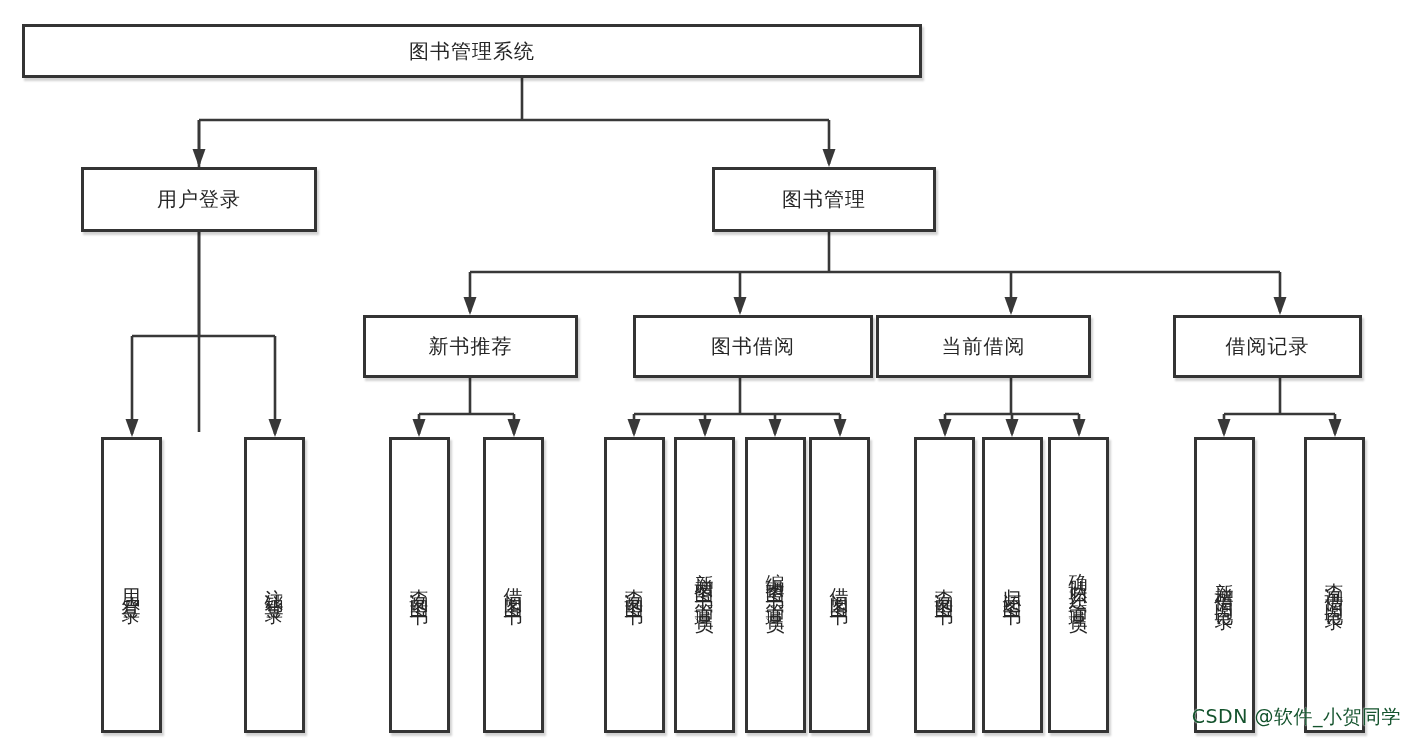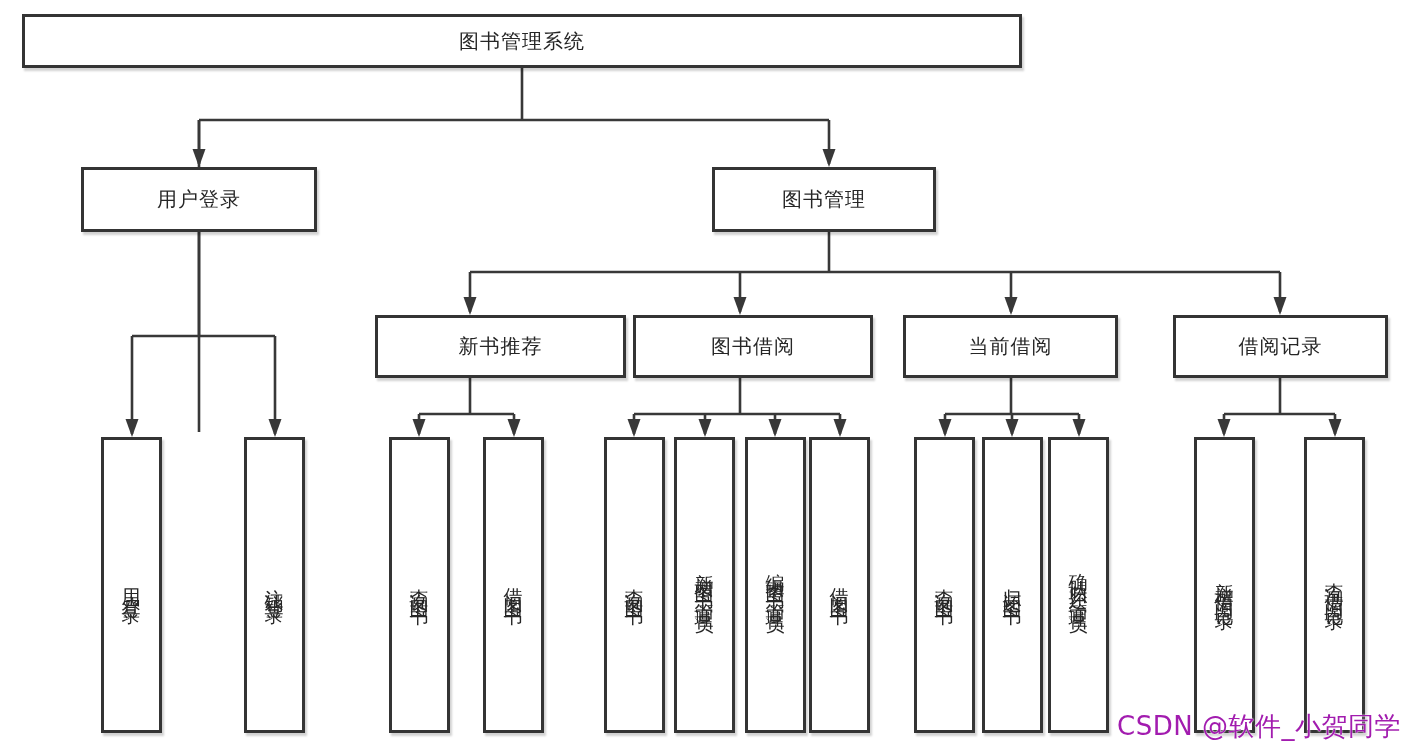--- a/index.html
+++ b/index.html
@@ -9,32 +9,32 @@
     color:#262626;
   }
   #wires{position:absolute;left:0;top:0;width:1405px;height:747px;}
   .node{
     position:absolute;box-sizing:border-box;
     background:#ffffff;border:3px solid #343434;
     display:flex;align-items:center;justify-content:center;
     box-shadow:2px 3px 2px rgba(0,0,0,0.18);
   }
   .hnode{font-size:20px;letter-spacing:1px;}
-  .root{left:22px;top:14px;width:1000px;height:54px;}
+  .root{left:22px;top:24px;width:900px;height:54px;}
   .lvl2{height:65px;}
   .lvl3{height:63px;}
   .leaf{top:437px;height:296px;width:61px;}
   .leaf .vtext{
     writing-mode:vertical-rl;text-orientation:mixed;
     font-size:19px;letter-spacing:6px;line-height:1;
     white-space:nowrap;
   }
   #watermark{
-    position:absolute;right:4px;bottom:3px;
-    font-size:26px;color:#a21caf;letter-spacing:0.5px;
+    position:absolute;right:4px;bottom:17px;
+    font-size:19px;color:#14532d;letter-spacing:0.5px;
     text-shadow:0 0 2px #ffffff,0 0 1px #ffffff;
   }
   .stroke{fill:none;stroke:#383838;stroke-width:2.6px;}
   .head{fill:#383838;stroke:none;}
 </style>
 </head>
 <body>
 
 <div id="stage">
 
@@ -93,30 +93,30 @@
     <span>图书管理系统</span>
   </div>
 
   <div class="node hnode lvl2" style="left:81px;top:167px;width:236px;">
     <span>用户登录</span>
   </div>
   <div class="node hnode lvl2" style="left:712px;top:167px;width:224px;">
     <span>图书管理</span>
   </div>
 
-  <div class="node hnode lvl3" style="left:363px;top:315px;width:251px;margin-left:12px;">
+  <div class="node hnode lvl3" style="left:363px;top:315px;width:215px;">
     <span>新书推荐</span>
   </div>
   <div class="node hnode lvl3" style="left:633px;top:315px;width:240px;">
     <span>图书借阅</span>
   </div>
-  <div class="node hnode lvl3" style="left:903px;top:315px;width:215px;">
+  <div class="node hnode lvl3" style="left:876px;top:315px;width:215px;">
     <span>当前借阅</span>
   </div>
-  <div class="node hnode lvl3" style="left:1173px;top:315px;width:215px;">
+  <div class="node hnode lvl3" style="left:1173px;top:315px;width:189px;">
     <span>借阅记录</span>
   </div>
 
   <div class="node leaf" style="left:101px;">
     <span class="vtext">用户登录</span>
   </div>
   <div class="node leaf" style="left:244px;">
     <span class="vtext">注销登录</span>
   </div>
 

